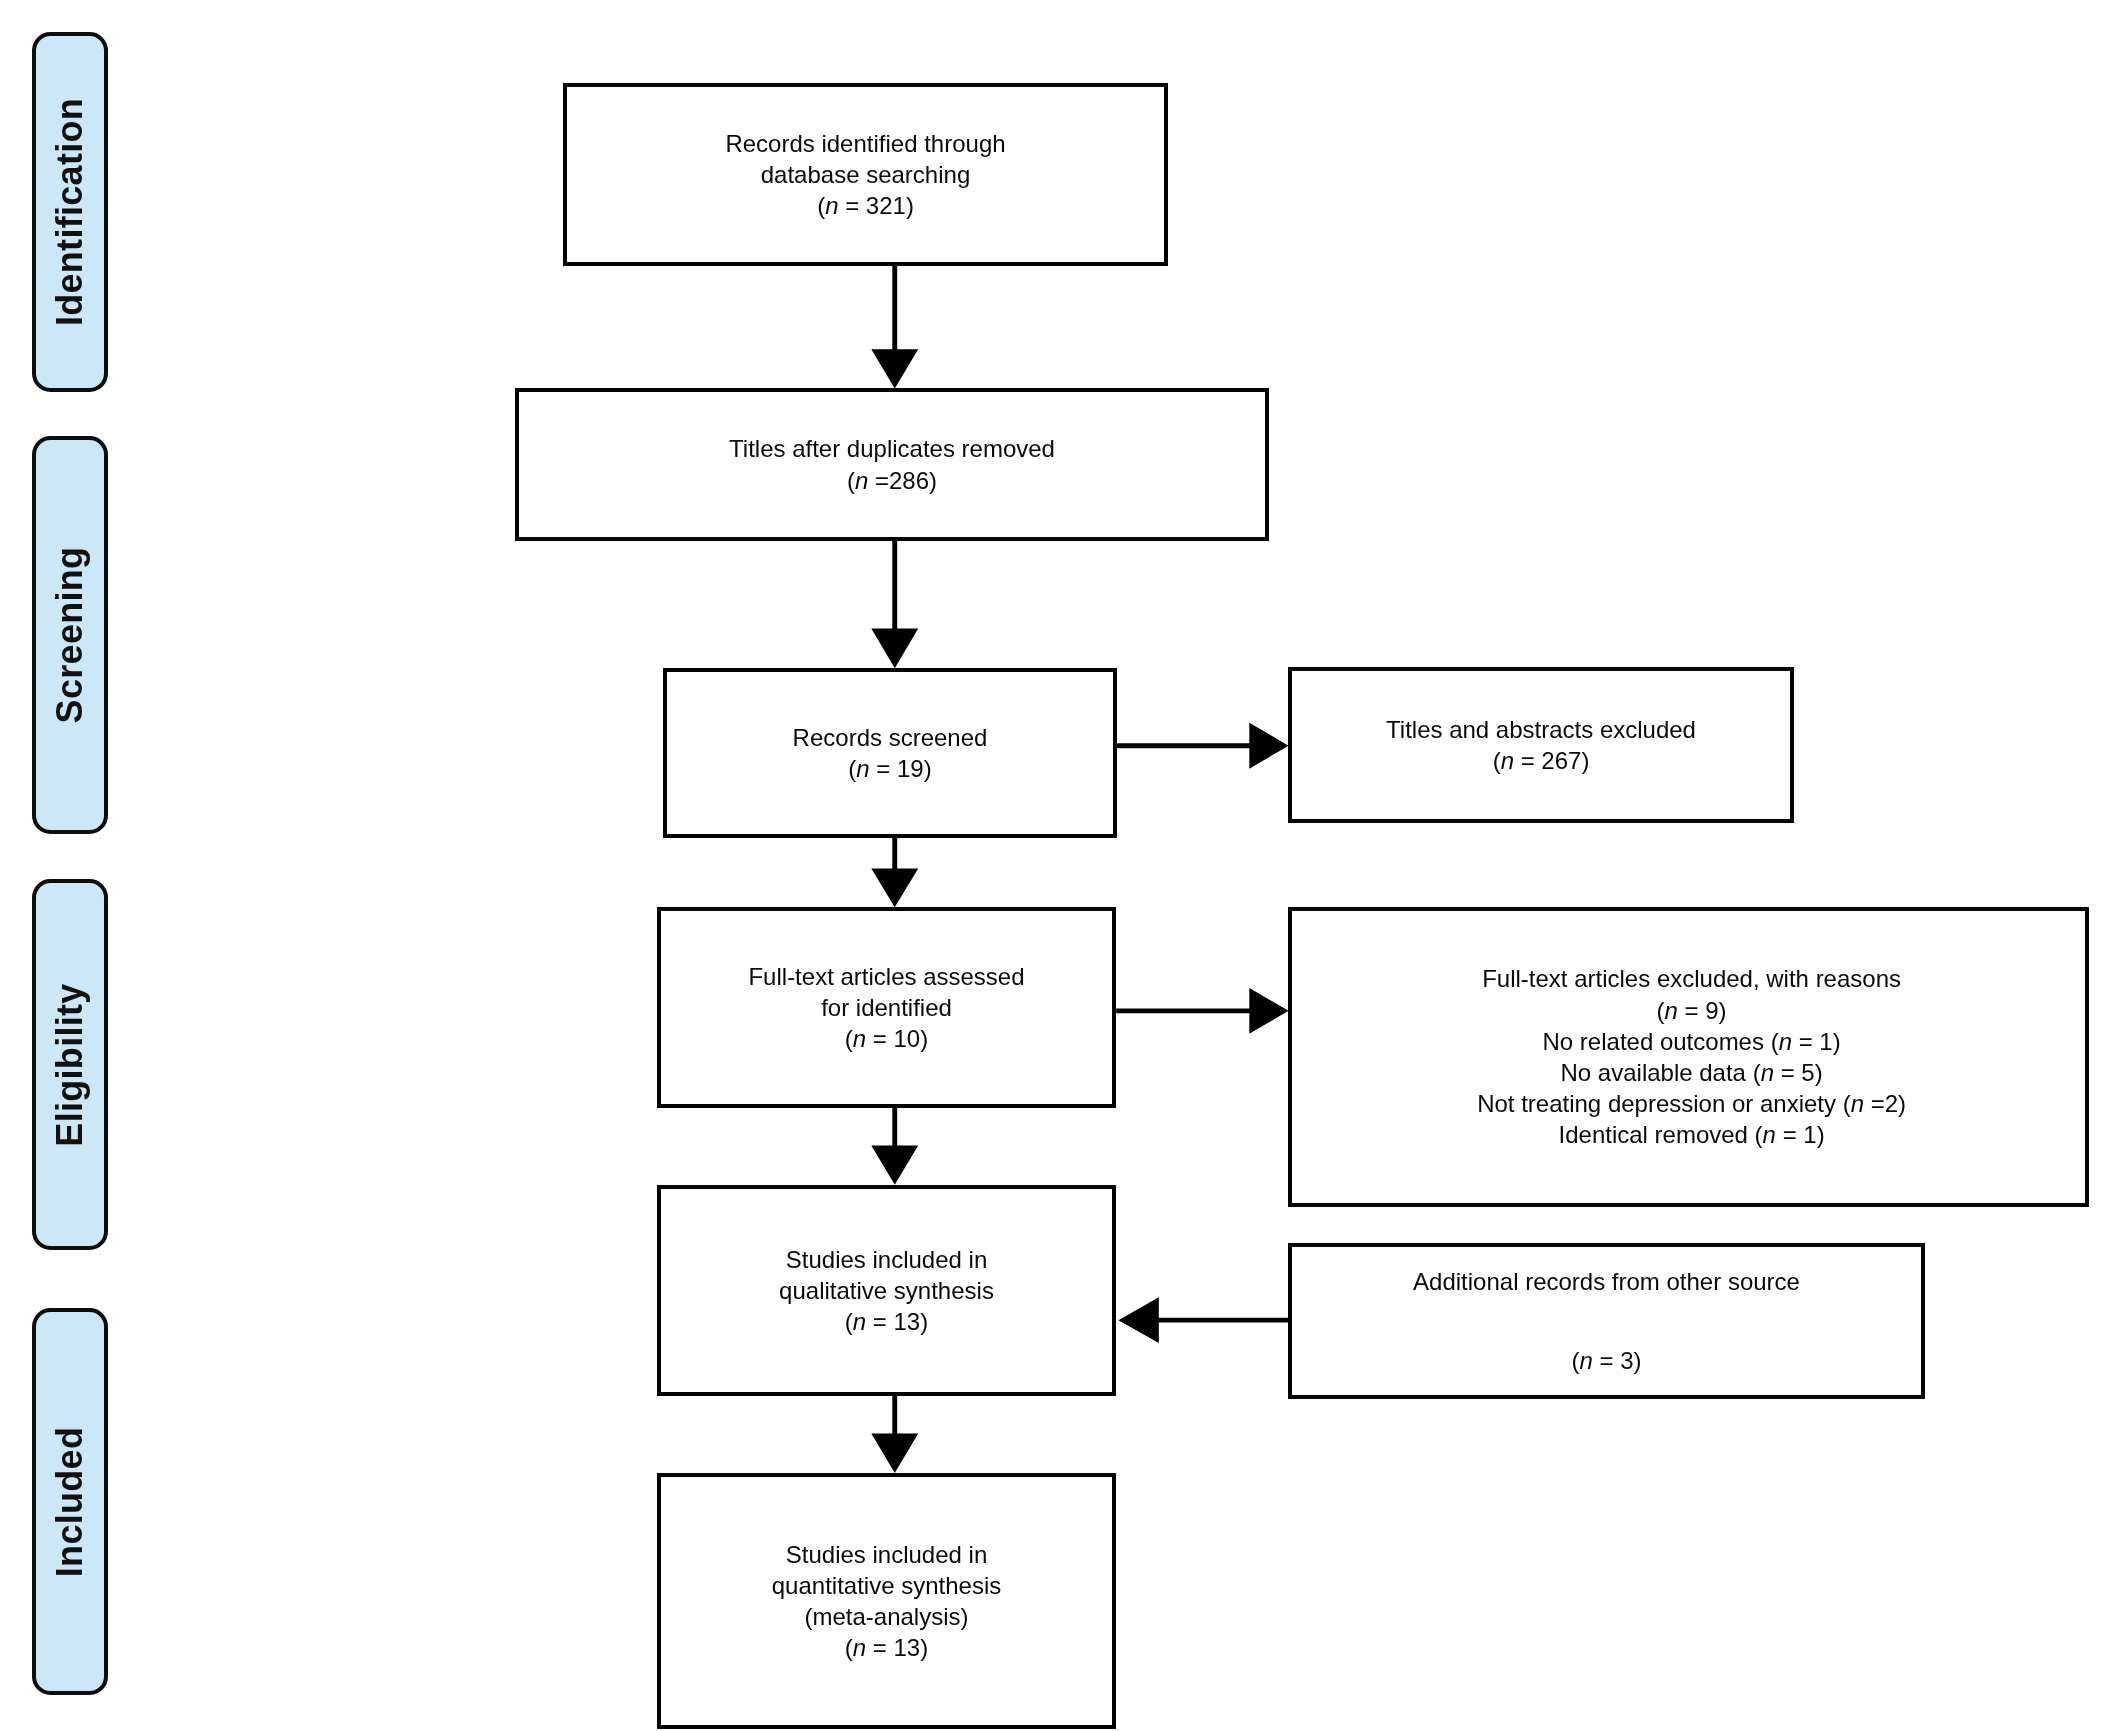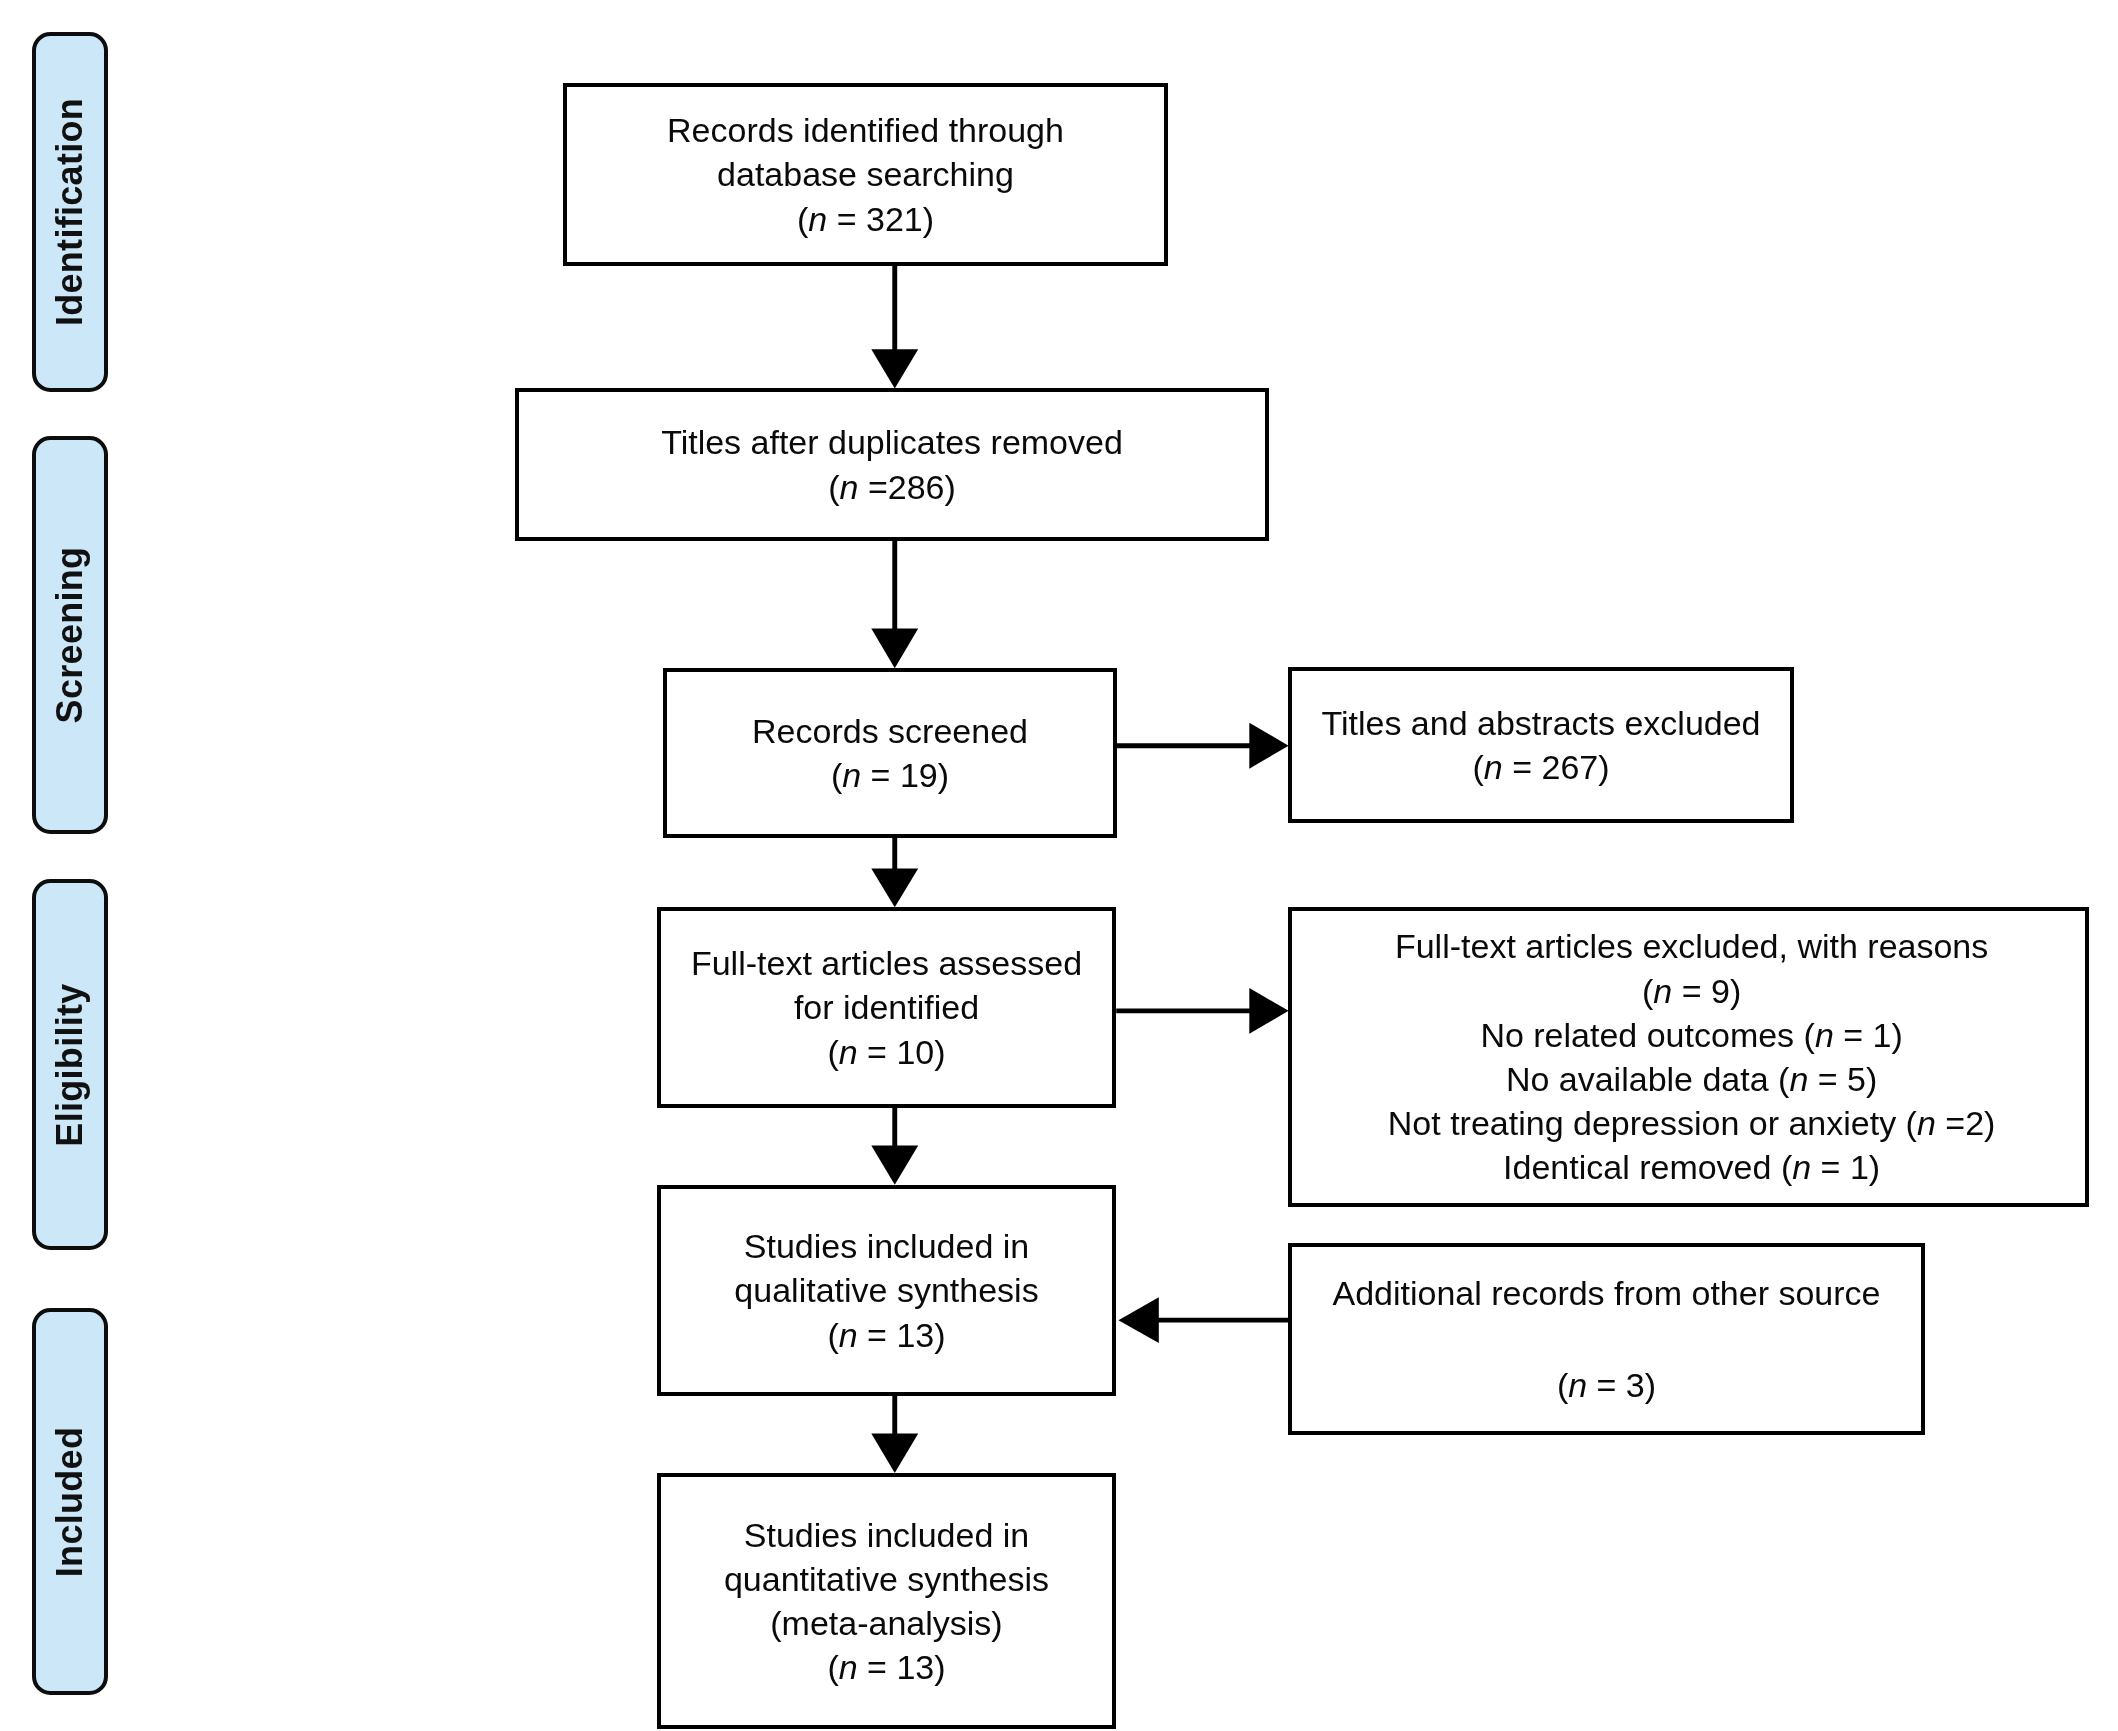--- a/index.html
+++ b/index.html
@@ -46,21 +46,21 @@
     background: #ffffff;
     border: 4.4px solid #000000;
     box-sizing: border-box;
     display: flex;
     flex-direction: column;
     align-items: center;
     justify-content: center;
     padding: 5.5px 9.8px;
   }
   .flow-box .line {
-    font-size: 34px;
+    font-size: 24px;
     line-height: 1.30;
     color: #0a0a0a;
     text-align: center;
     white-space: nowrap;
   }
   .flow-box .line em {
     font-style: italic;
   }
 
   
@@ -195,21 +195,21 @@
   </div>
 
   <div class="flow-box" style="left:657px; top:1185px; width:459px; height:211px;">
     <div class="line">Studies included in</div>
     <div class="line">qualitative synthesis</div>
     <div class="line">
       <span>(</span><em>n</em><span> = 13)</span>
     </div>
   </div>
 
-  <div class="flow-box" style="left:1288px; top:1243px; width:637px; height:192px;gap:48px;">
+  <div class="flow-box" style="left:1288px; top:1243px; width:637px; height:156px;gap:48px;">
     <div class="line">Additional records from other source</div>
     <div class="line">
       <span>(</span><em>n</em><span> = 3)</span>
     </div>
   </div>
 
   <div class="flow-box" style="left:657px; top:1473px; width:459px; height:256px;">
     <div class="line">Studies included in</div>
     <div class="line">quantitative synthesis</div>
     <div class="line">(meta-analysis)</div>

